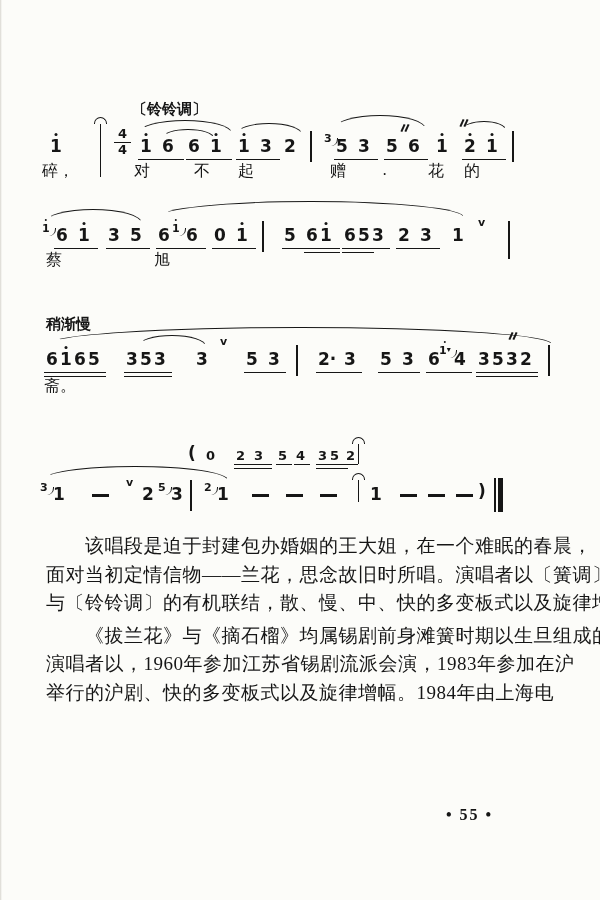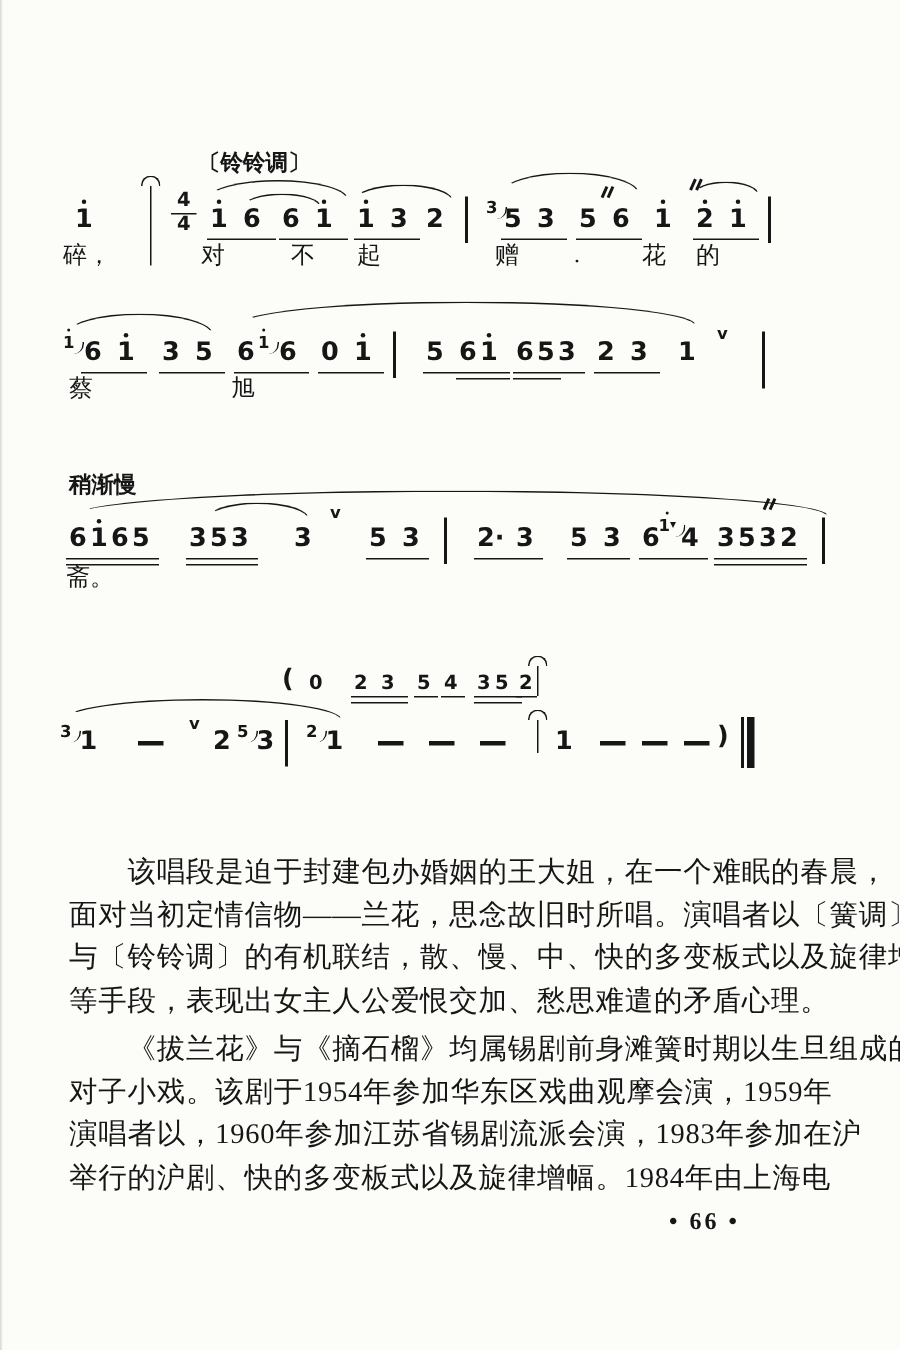--- a/index.html
+++ b/index.html
@@ -36,21 +36,21 @@
   .orn i{display:block;width:1.8px;height:8px;background:#161616;transform:rotate(24deg);}
   .dash{position:absolute;width:17px;height:2.6px;background:#161616;}
   .txt{position:absolute;font-size:16px;line-height:1.15;white-space:pre;}
   .txt.label{font-size:15px;font-weight:bold;}
   .txt.lyr{font-size:16px;}
   .txt.paren{font-family:"DejaVu Sans",sans-serif;font-weight:bold;font-size:17px;}
   .ts{position:absolute;width:17px;text-align:center;font-family:"DejaVu Sans",sans-serif;
       font-weight:bold;font-size:13px;line-height:1.15;}
   .ts .n{border-bottom:1.6px solid #161616;}
   
-  #textblock{position:absolute;left:46px;top:568px;width:516px;
+  #textblock{position:absolute;left:46px;top:532px;width:516px;
              font-size:19px;line-height:28.5px;letter-spacing:.5px;}
   .para{margin:0;}
   .para + .para{margin-top:4px;}
   .tline{height:28.5px;white-space:pre;overflow:visible;}
   .tline.indent{padding-left:39px;}
   #pagenum{position:absolute;left:446px;top:806px;font-size:16px;font-weight:bold;
            letter-spacing:2px;}
 </style>
 </head>
 <body>
@@ -235,23 +235,21 @@
       <div class="ts" style="left: 114px; top: 127px;">
         <div class="n">4</div>
         <div>4</div>
       </div>
     </div>
   <div id="textblock">
       <div class="para">
         <div class="tline indent">该唱段是迫于封建包办婚姻的王大姐，在一个难眠的春晨，</div>
         <div class="tline">面对当初定情信物——兰花，思念故旧时所唱。演唱者以〔簧调〕</div>
         <div class="tline">与〔铃铃调〕的有机联结，散、慢、中、快的多变板式以及旋律增幅</div>
-        <div class="tline">等手段，表现出女主人公爱恨交加、愁思难遣的矛盾心理。</div>
       </div>
       <div class="para">
         <div class="tline indent">《拔兰花》与《摘石榴》均属锡剧前身滩簧时期以生旦组成的</div>
-        <div class="tline">对子小戏。该剧于1954年参加华东区戏曲观摩会演，1959年</div>
         <div class="tline">演唱者以，1960年参加江苏省锡剧流派会演，1983年参加在沪</div>
         <div class="tline">举行的沪剧、快的多变板式以及旋律增幅。1984年由上海电</div>
       </div>
     </div>
-  <div id="pagenum">• 66 •</div>
+  <div id="pagenum">• 55 •</div>
 </div>
 
 </body></html>

